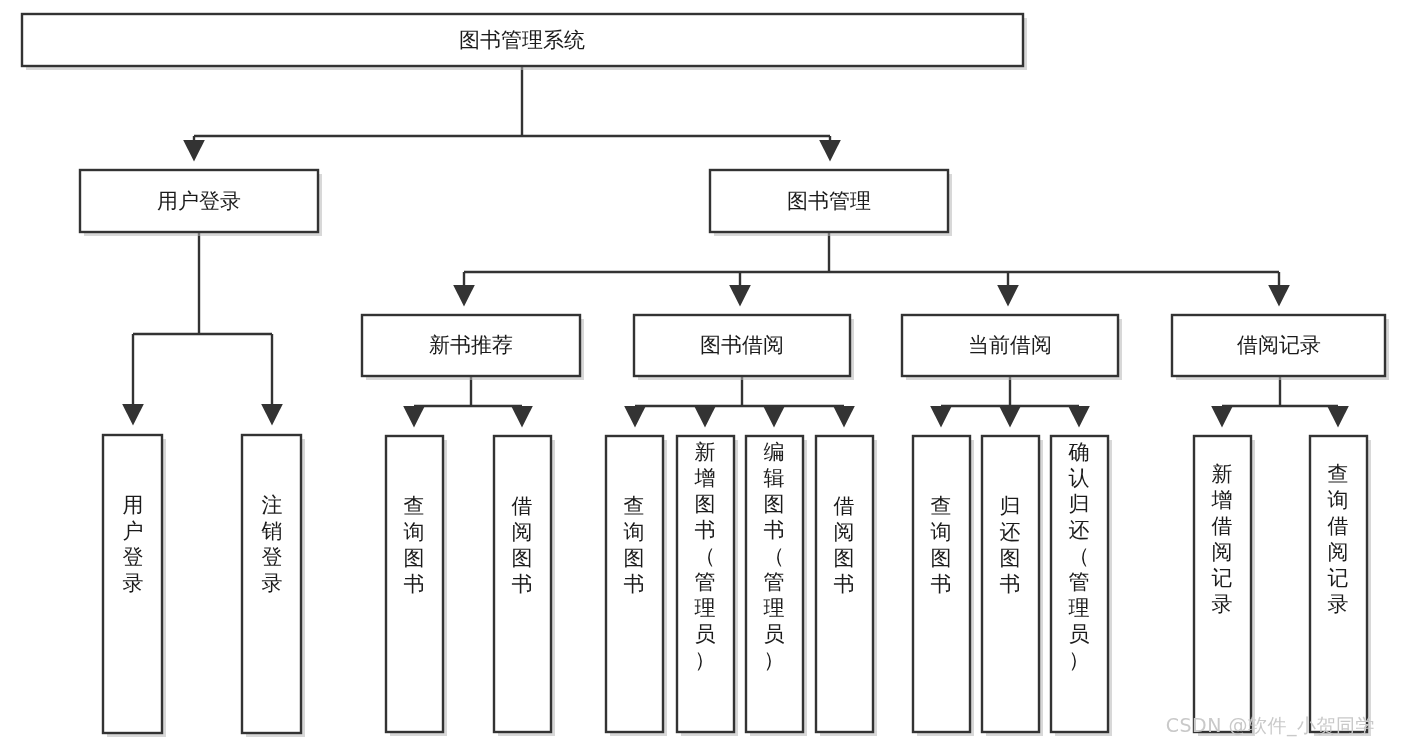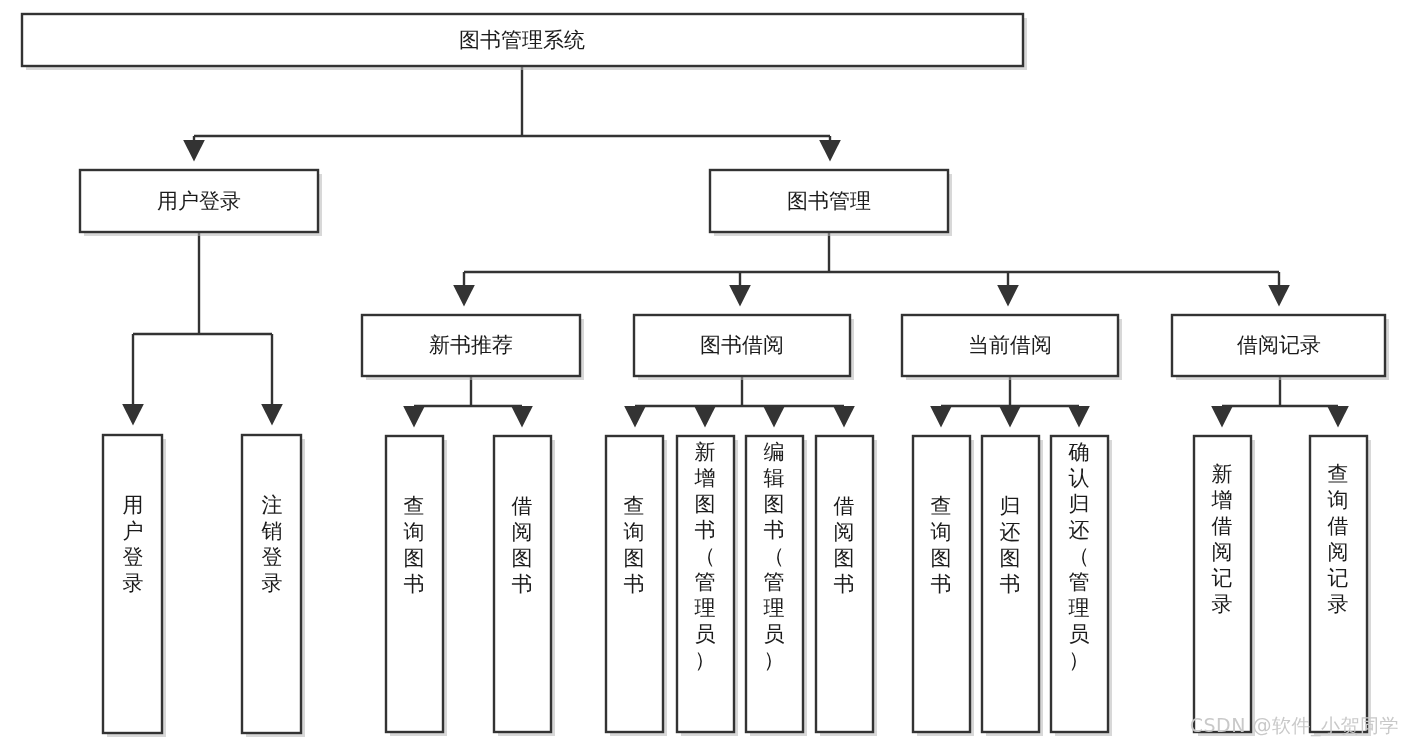--- a/index.html
+++ b/index.html
@@ -47,21 +47,21 @@
     dominant-baseline: middle;
   }
   .node-label-vert {
     font-family: "DejaVu Sans", "Liberation Sans", sans-serif;
     fill: #1b1b1b;
     font-size: 21px;
     text-anchor: middle;
   }
   .watermark {
     position: absolute;
-    right: 6px;
+    right: 30px;
     bottom: 8px;
     font-family: "DejaVu Sans", "Liberation Sans", sans-serif;
     font-size: 19px;
     color: #c9c9c9;
     letter-spacing: 0.5px;
     white-space: nowrap;
     user-select: none;
   }
 </style>
 </head>

